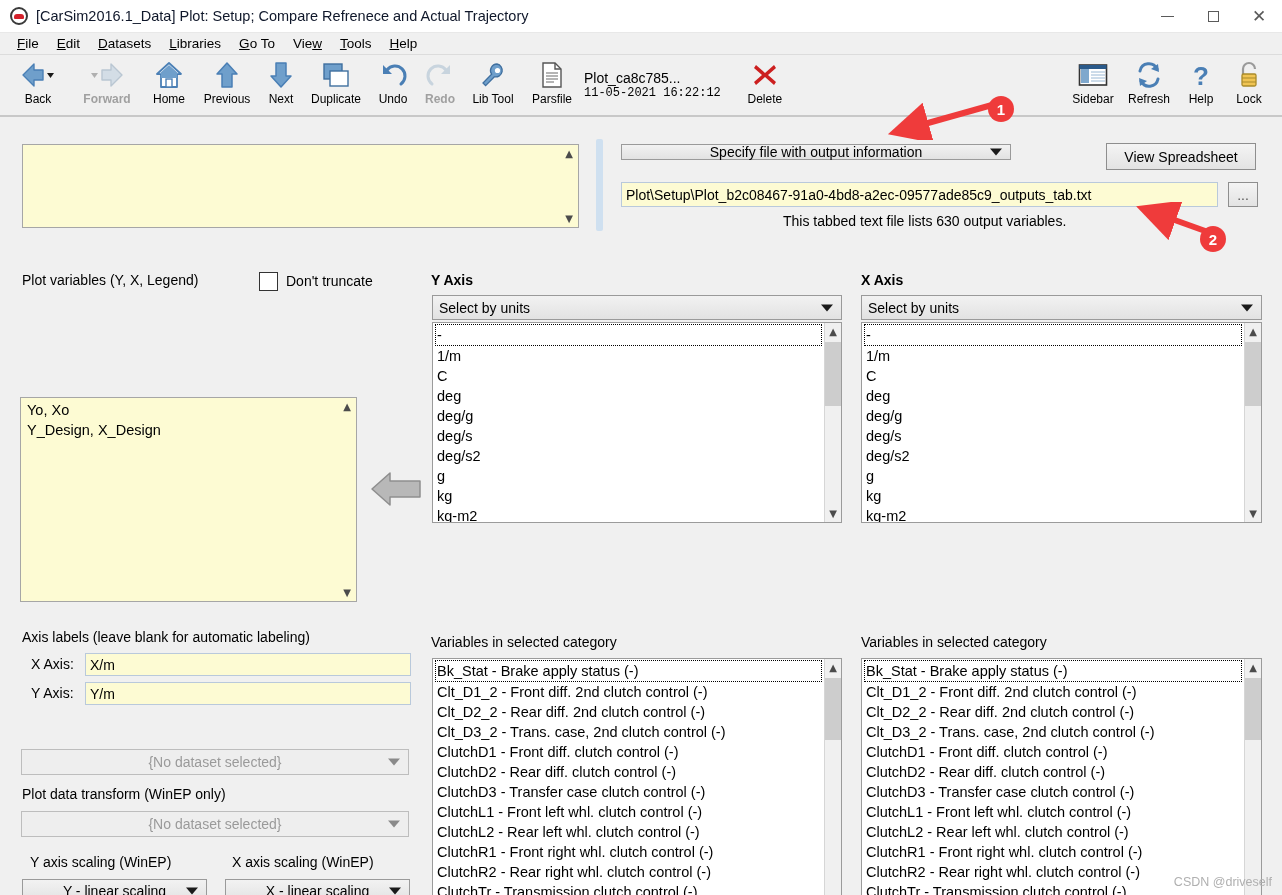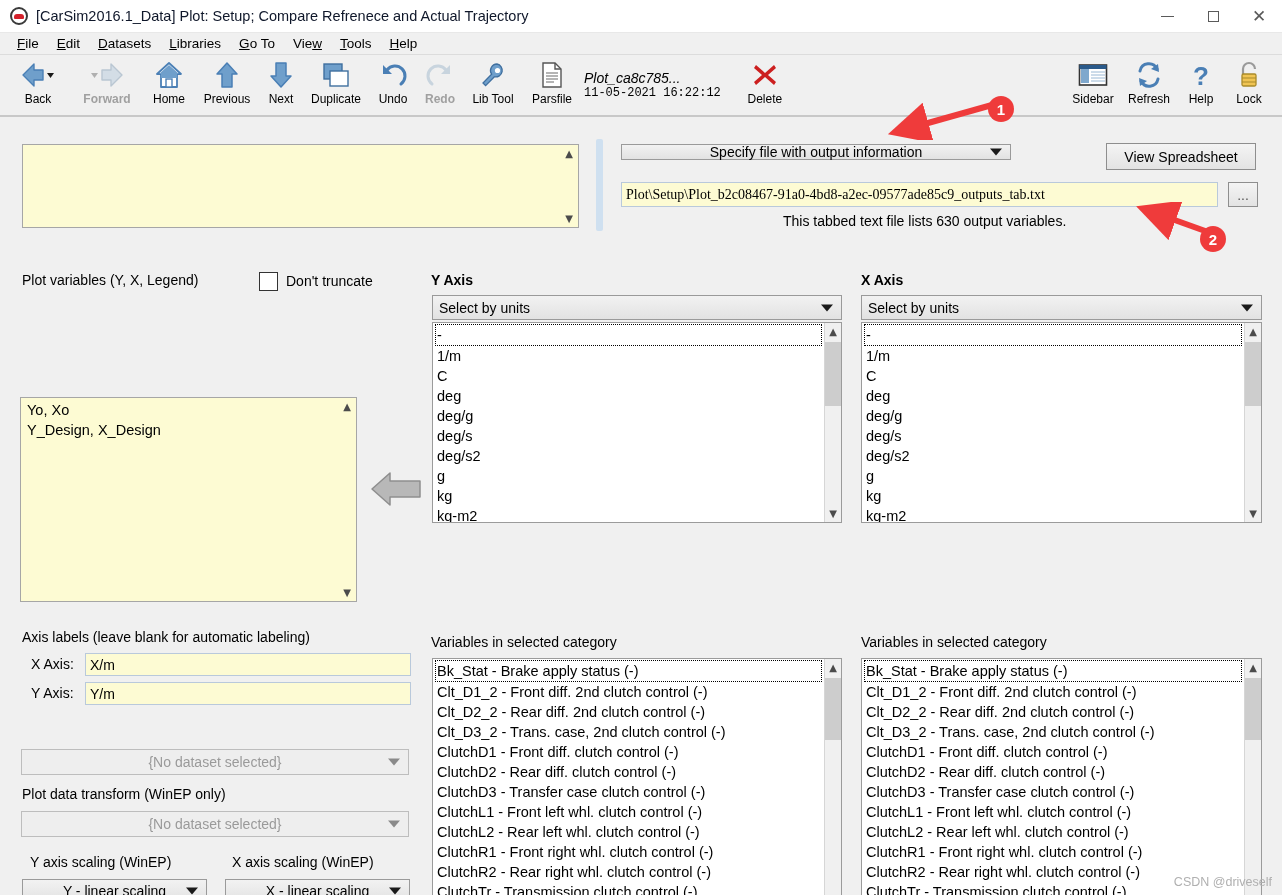--- a/index.html
+++ b/index.html
@@ -61,21 +61,21 @@
   .tb-lbl{ font-size:12px;margin-top:1px;color:#000;white-space:nowrap; }
   .tb.disabled .tb-lbl{ color:#a0a0a0;font-weight:bold; }
   .tb-wide .tb-ico{ width:auto; }
   #tb-right{ position:absolute; right:8px; top:4px; display:flex; }
 
   .arrow-svg{ display:block; }
   #parsfile-block{
     display:flex;flex-direction:column;justify-content:center;margin-left:2px;
     height:52px;
   }
-  #parsfile-name{ font-size:14px;font-style:italic; }
+  #parsfile-name{ font-size:14px; }
   #parsfile-date{ font-size:12px;font-family:Liberation Mono, monospace; }
 
   
   #content{ position:relative; width:1282px; height:778px; background:#f0f0f0; }
 
   .lbl{ font-size:14px; color:#000; }
   .bold-lbl{ font-size:14px; font-weight:bold; }
 
   .yellowbox{
     background:#fdfbd3; border:1px solid #b9c9db; outline:none;
@@ -351,21 +351,21 @@
 
   <div class="ddbtn" style="position:absolute;left:621px;top:27px;width:390px;height:16px;">
     <span>Specify file with output information</span>
     <span class="caret"></span>
   </div>
 
   <div class="pushbtn" style="position:absolute;left:1106px;top:26px;width:150px;height:27px;">
     <span>View  Spreadsheet</span>
   </div>
 
-  <input class="yellowbox" style="position: absolute; left: 621px; top: 65px; width: 597px; height: 25px; font-family: Liberation Serif, serif;" value="Plot\Setup\Plot_b2c08467-91a0-4bd8-a2ec-09577ade85c9_outputs_tab.txt">
+  <input class="yellowbox" style="position: absolute; left: 621px; top: 65px; width: 597px; height: 25px;" value="Plot\Setup\Plot_b2c08467-91a0-4bd8-a2ec-09577ade85c9_outputs_tab.txt">
 
   <div class="pushbtn" style="position:absolute;left:1228px;top:65px;width:30px;height:25px;color:#555;">
     <span>...</span>
   </div>
 
   <div class="lbl" style="position:absolute;left:783px;top:96px;">This tabbed text file lists 630 output variables.</div>
 
   <div class="lbl" style="position:absolute;left:22px;top:155px">Plot variables  (Y, X, Legend)</div>
 
   <div style="position:absolute;left:259px;top:155px;width:19px;height:19px;border:1.6px solid #333;background:#fff;"></div>

